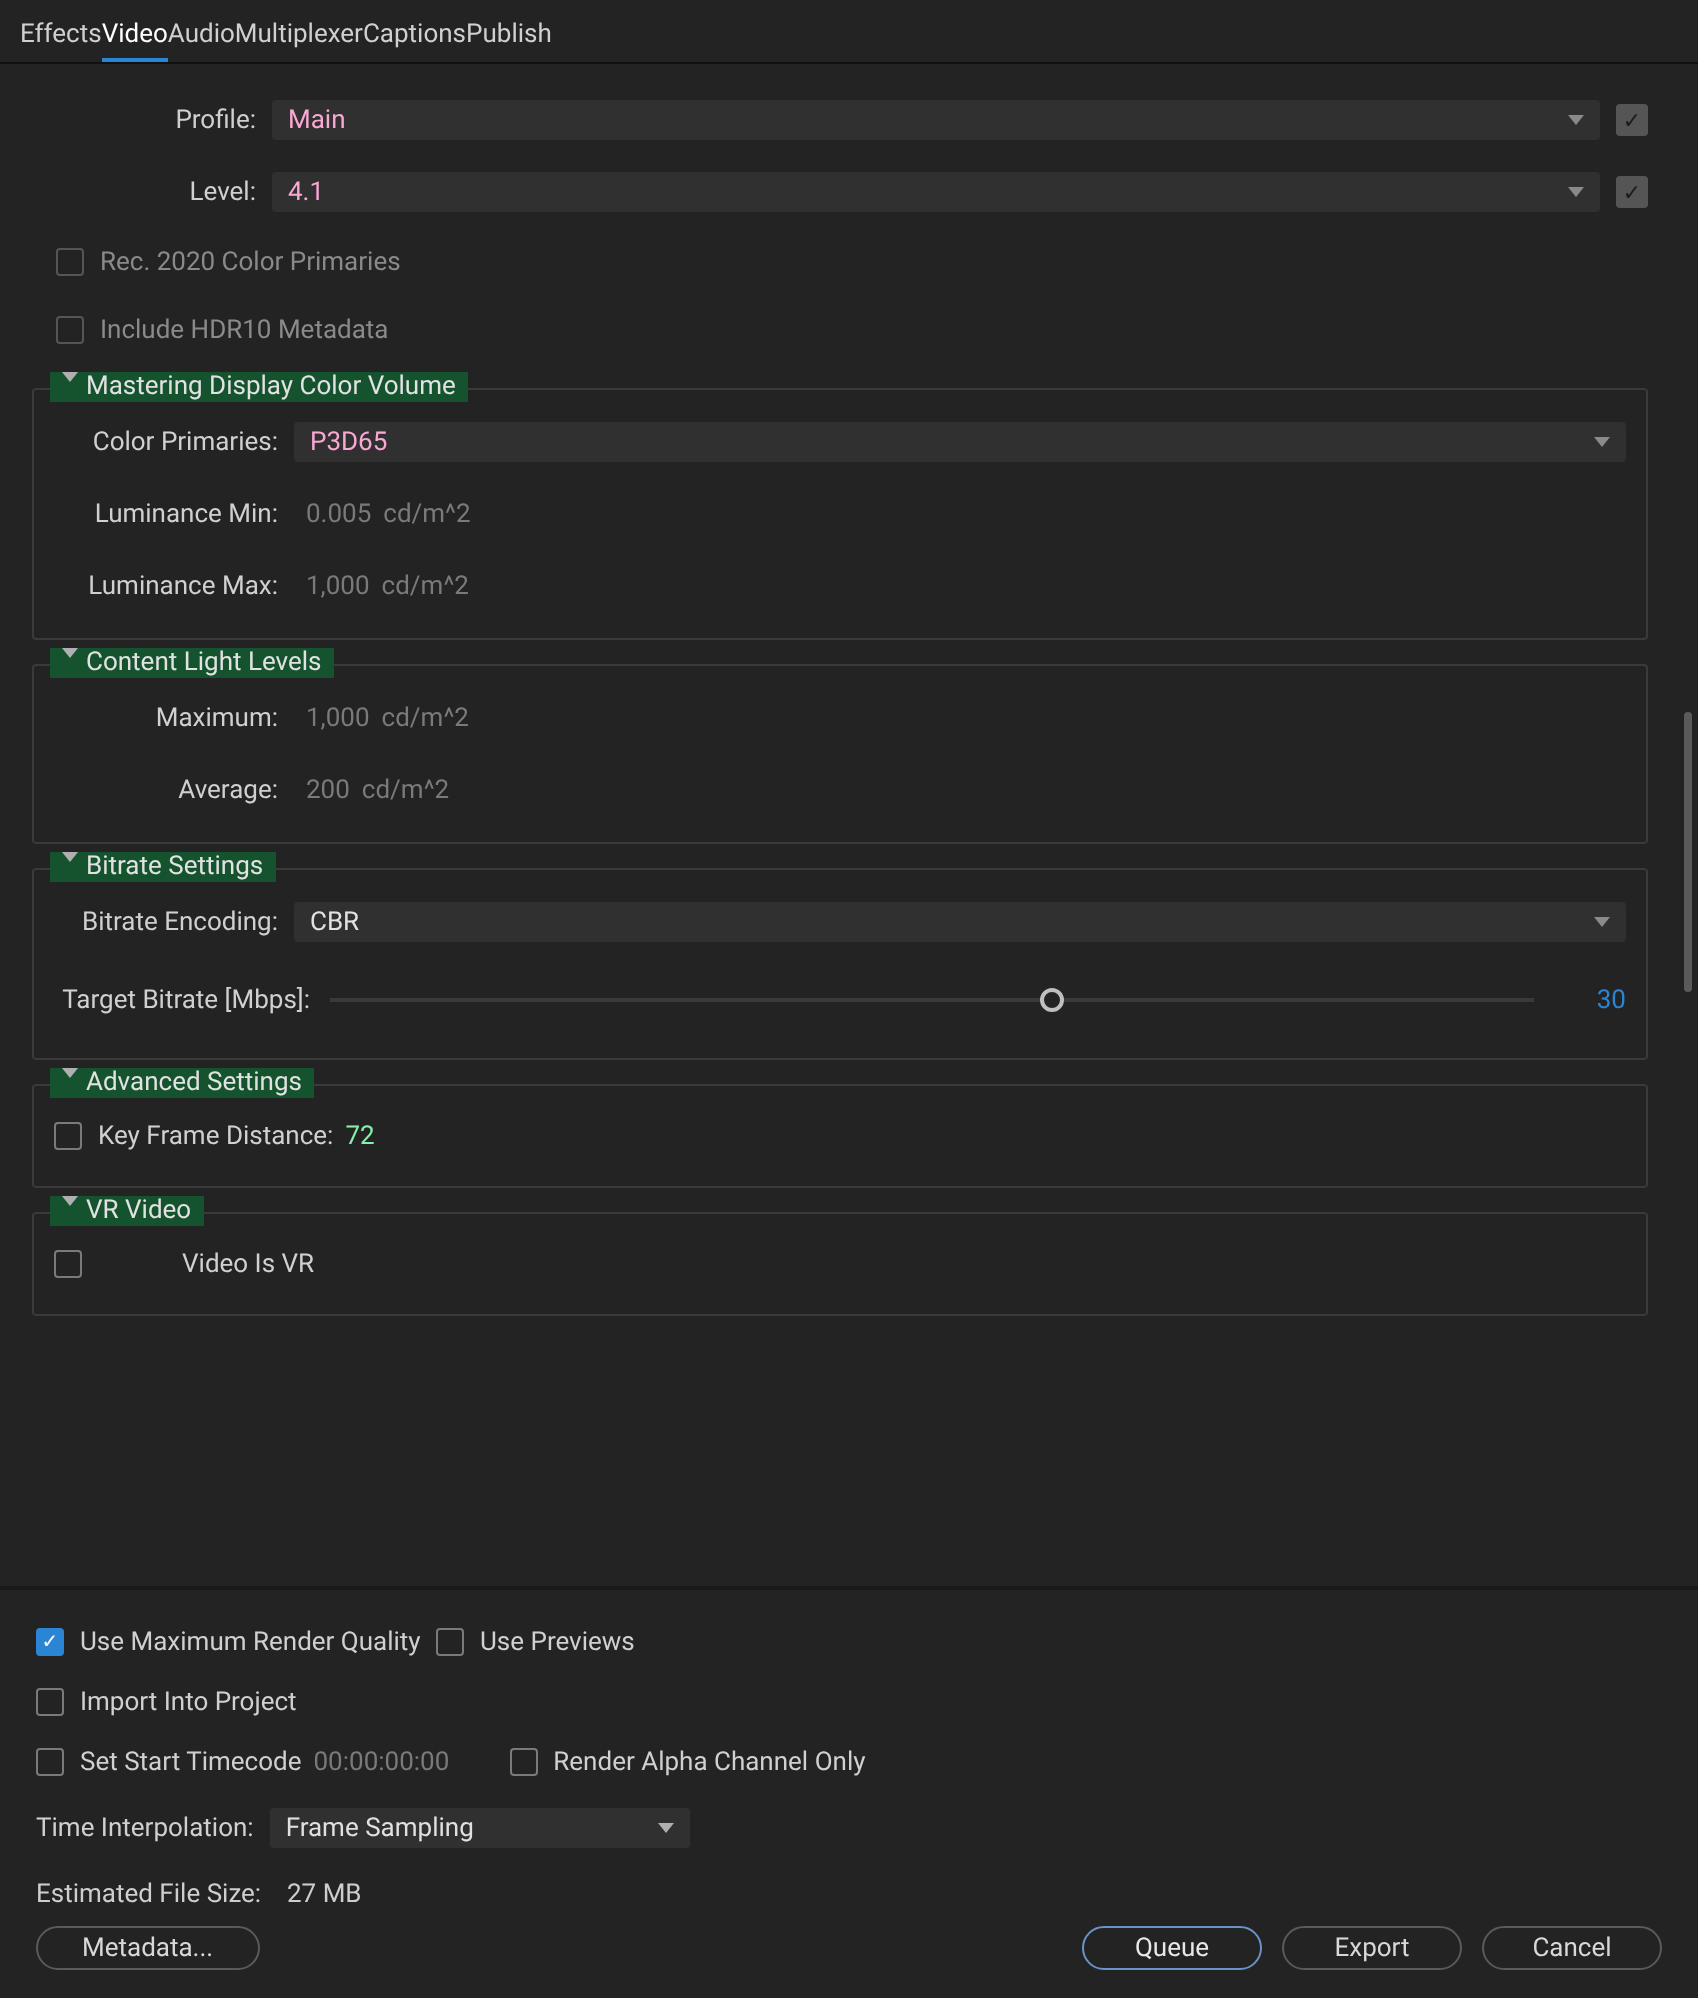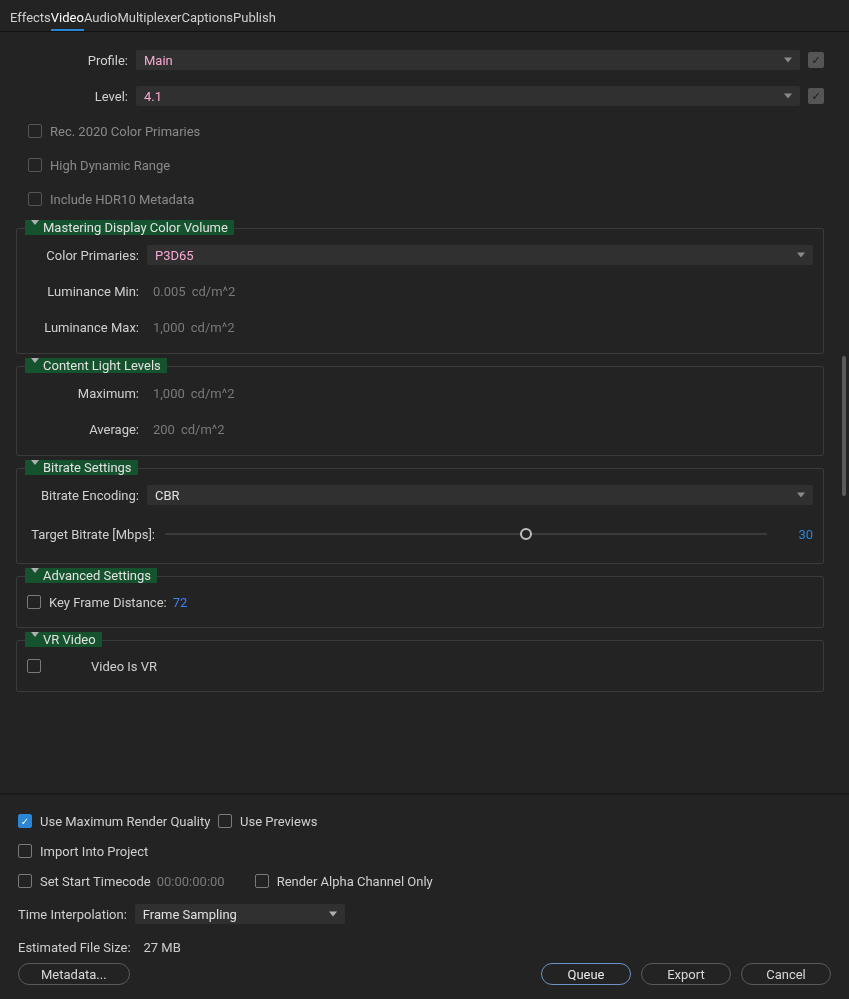--- a/index.html
+++ b/index.html
@@ -170,24 +170,20 @@
     </div>
     <div class="lock-check">✓</div>
   </div>
 
   <div class="check-row">
     <span class="checkbox disabled"></span>
     <span class="check-label disabled">Rec. 2020 Color Primaries</span>
   </div>
   <div class="check-row">
     <span class="checkbox disabled"></span>
-    <span class="check-label disabled">High Dynamic Range</span>
-  </div>
-  <div class="check-row">
-    <span class="checkbox disabled"></span>
     <span class="check-label disabled">Include HDR10 Metadata</span>
   </div>
 
   <div class="fieldset disabled">
     <div class="legend">
       <span class="legend-arrow"></span>
       <span>Mastering Display Color Volume</span>
     </div>
     <div class="row">
       <div class="label">Color Primaries:</div>
@@ -245,21 +241,21 @@
   </div>
 
   <div class="fieldset">
     <div class="legend">
       <span class="legend-arrow"></span>
       <span>Advanced Settings</span>
     </div>
     <div class="check-row" style="padding-left:0;">
       <span class="checkbox"></span>
       <span class="check-label">Key Frame Distance:</span>
-      <span class="value" style="color:#3b82f6;">72</span>
+      <span class="value" style="color:#86efac;">72</span>
     </div>
   </div>
 
   <div class="fieldset">
     <div class="legend">
       <span class="legend-arrow"></span>
       <span>VR Video</span>
     </div>
     <div class="check-row" style="padding-left:0;gap:42px;">
       <span class="checkbox"></span>

